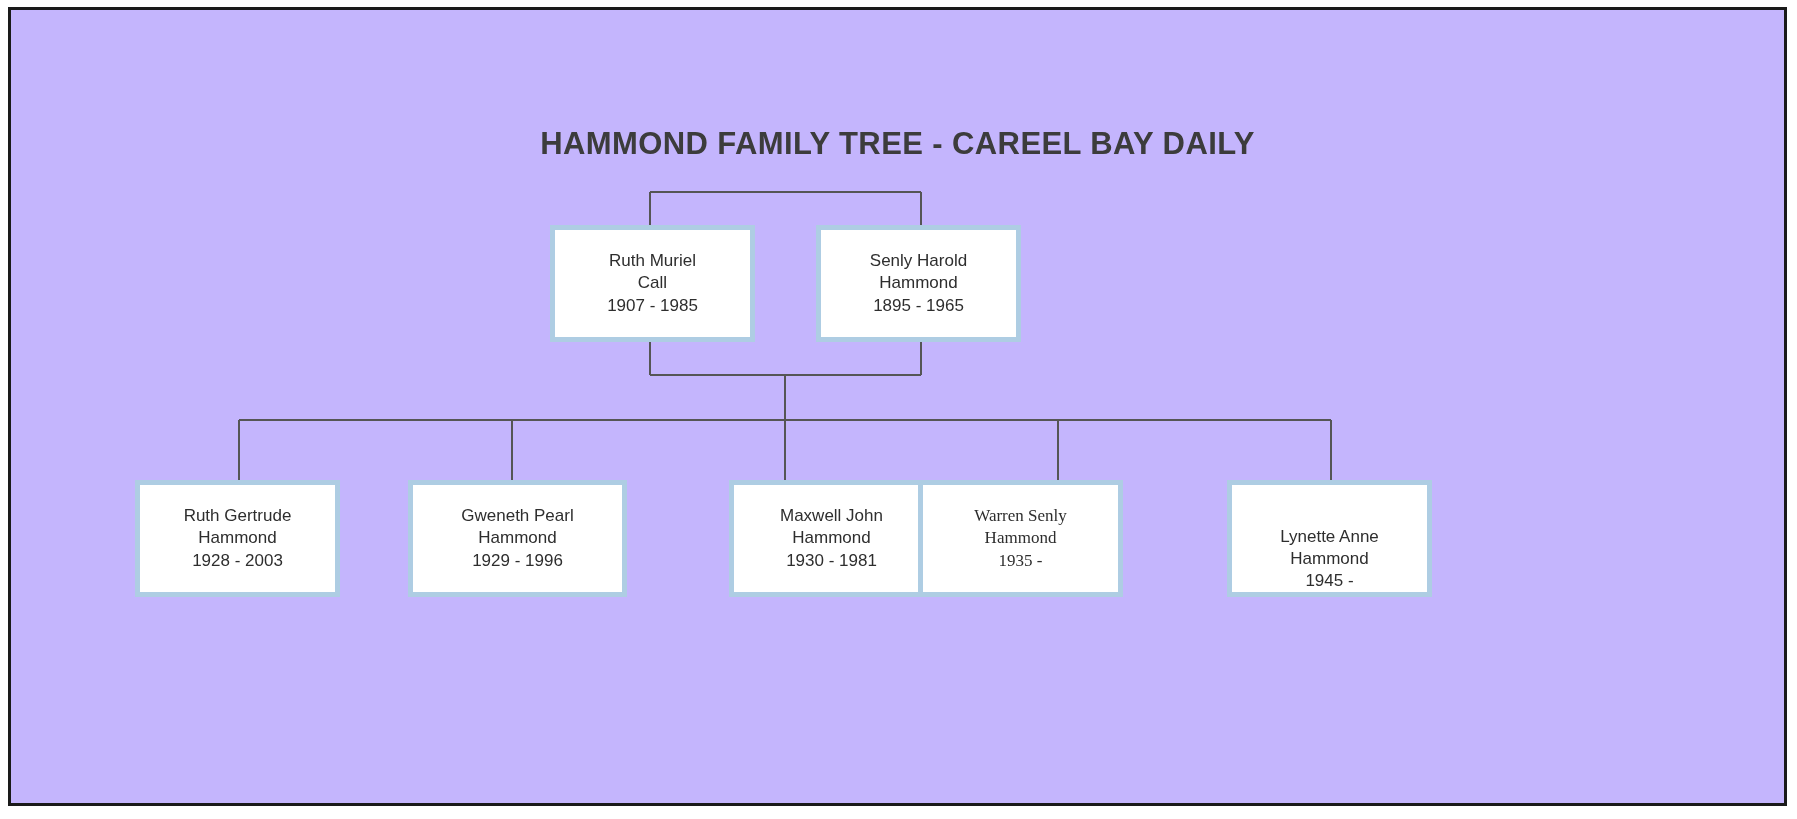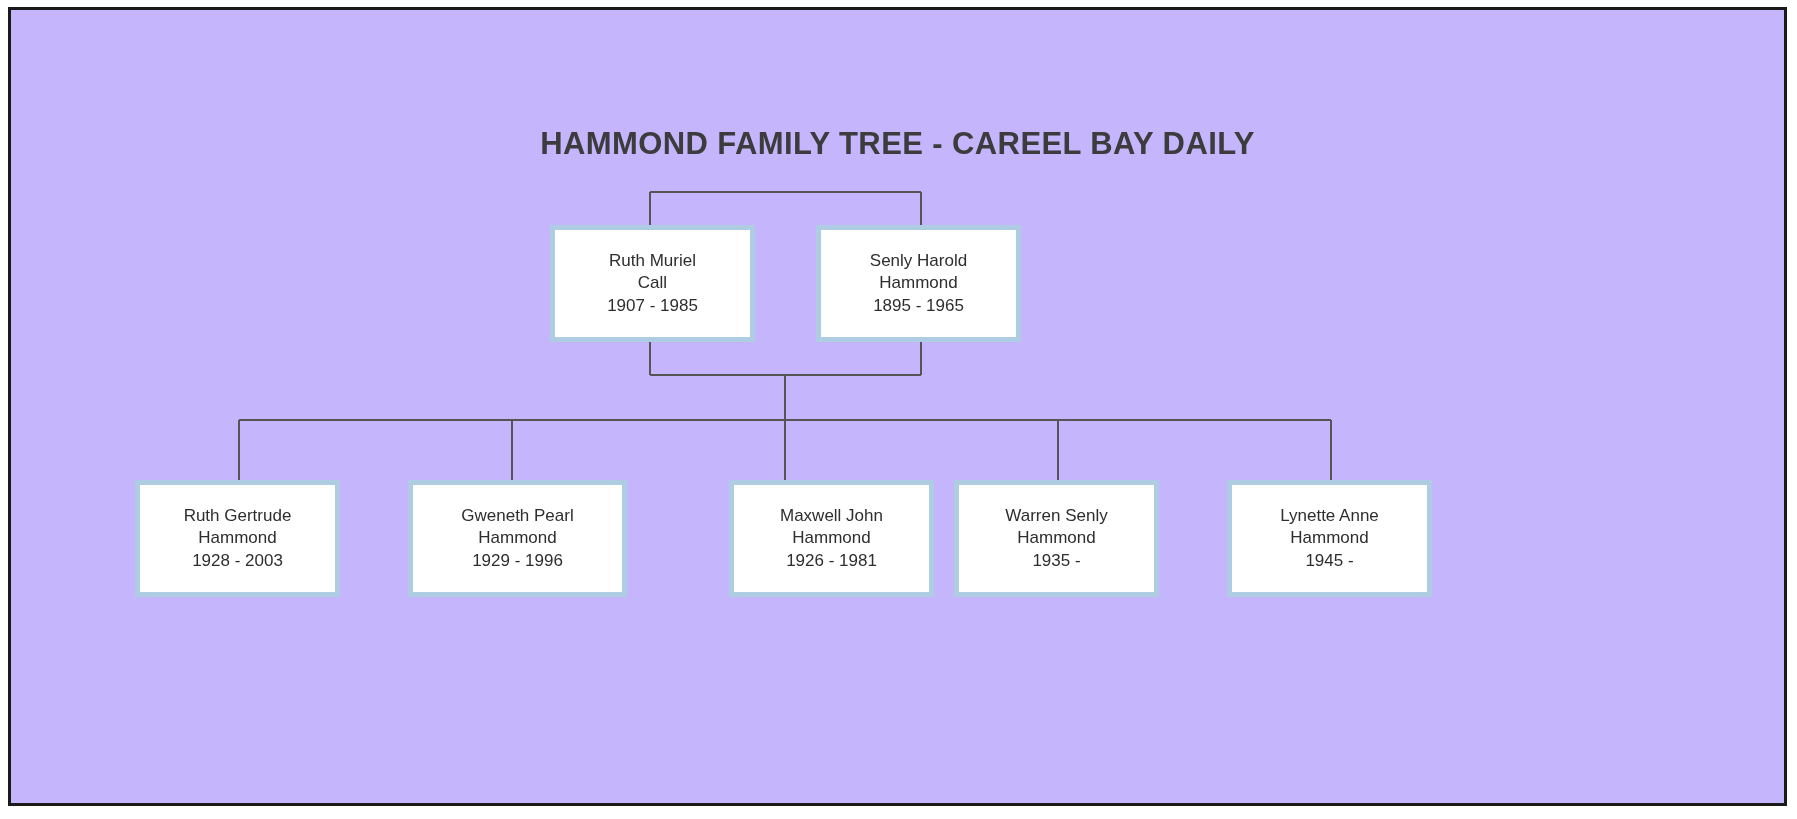--- a/index.html
+++ b/index.html
@@ -103,29 +103,29 @@
 
     <div class="node" style="left:397px; top:470px; width:219px; height:117px;">
       <span class="ln">Gweneth Pearl</span>
       <span class="ln">Hammond</span>
       <span class="ln">1929 - 1996</span>
     </div>
 
     <div class="node" style="left:670px; top:470px; width:205px; height:117px;margin-left:48px;">
       <span class="ln">Maxwell John</span>
       <span class="ln">Hammond</span>
-      <span class="ln">1926 - 1981</span>
+      <span class="ln">1930 - 1981</span>
     </div>
 
-    <div class="node" style="left:943px; top:470px; width:205px; height:117px;">
+    <div class="node" style="left:907px; top:470px; width:205px; height:117px;font-family:Liberation Serif, serif;">
       <span class="ln">Warren Senly</span>
       <span class="ln">Hammond</span>
       <span class="ln">1935 -</span>
     </div>
 
-    <div class="node" style="left:1216px; top:470px; width:205px; height:117px;">
+    <div class="node" style="left:1216px; top:470px; width:205px; height:117px;justify-content:flex-end;">
       <span class="ln">Lynette Anne</span>
       <span class="ln">Hammond</span>
       <span class="ln">1945 -</span>
     </div>
 
   </div>
 </div>
 
 </body></html>

